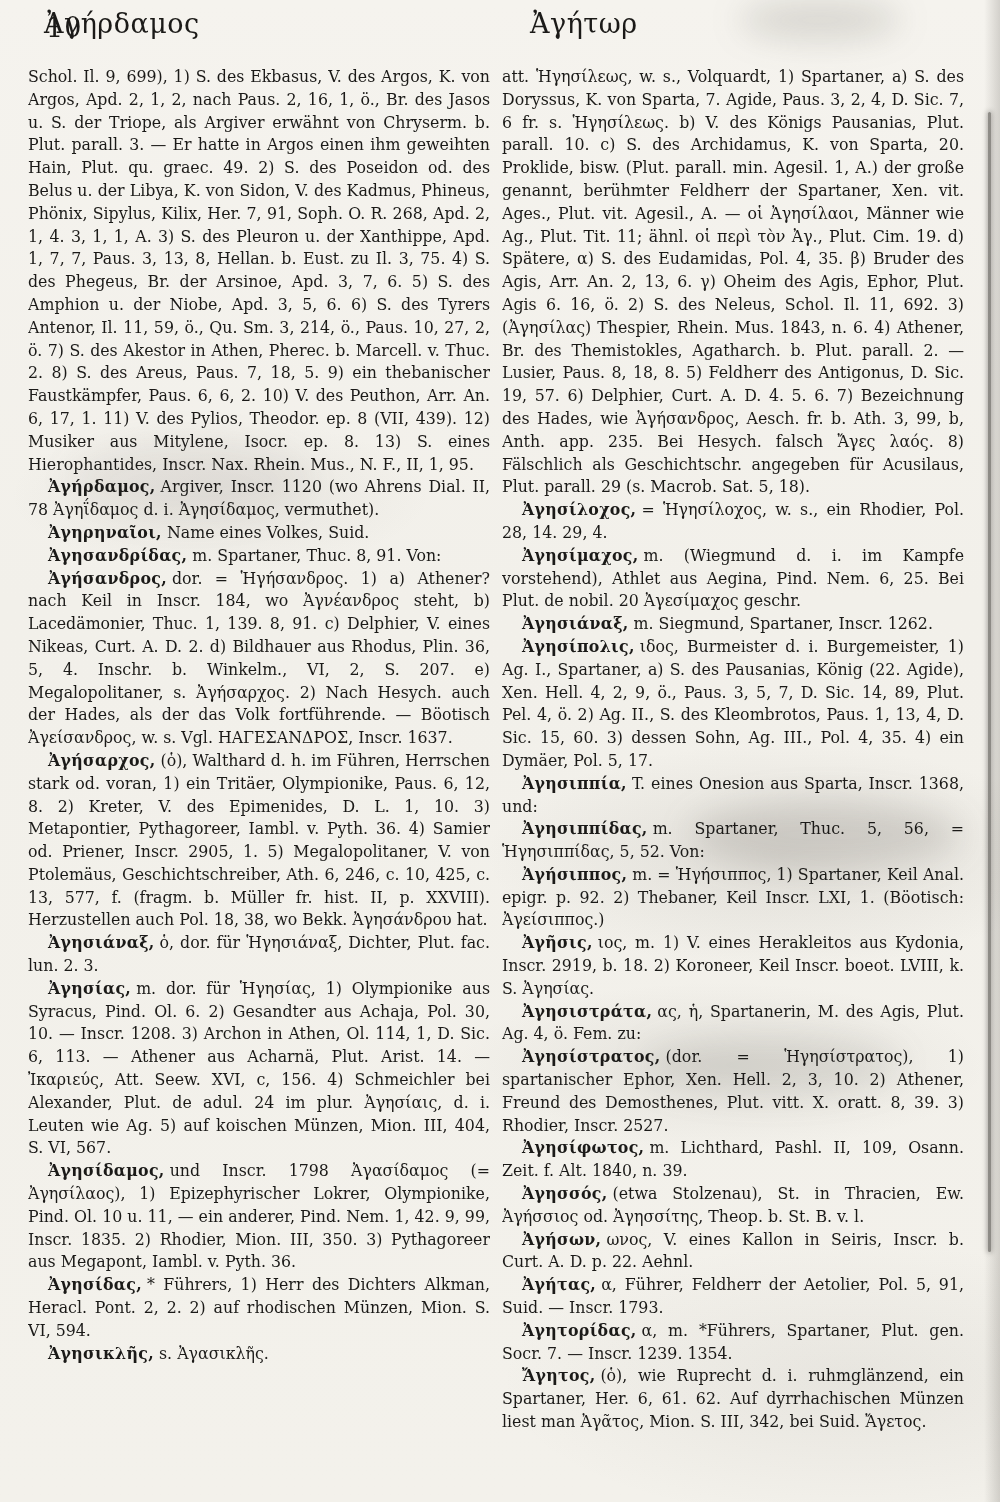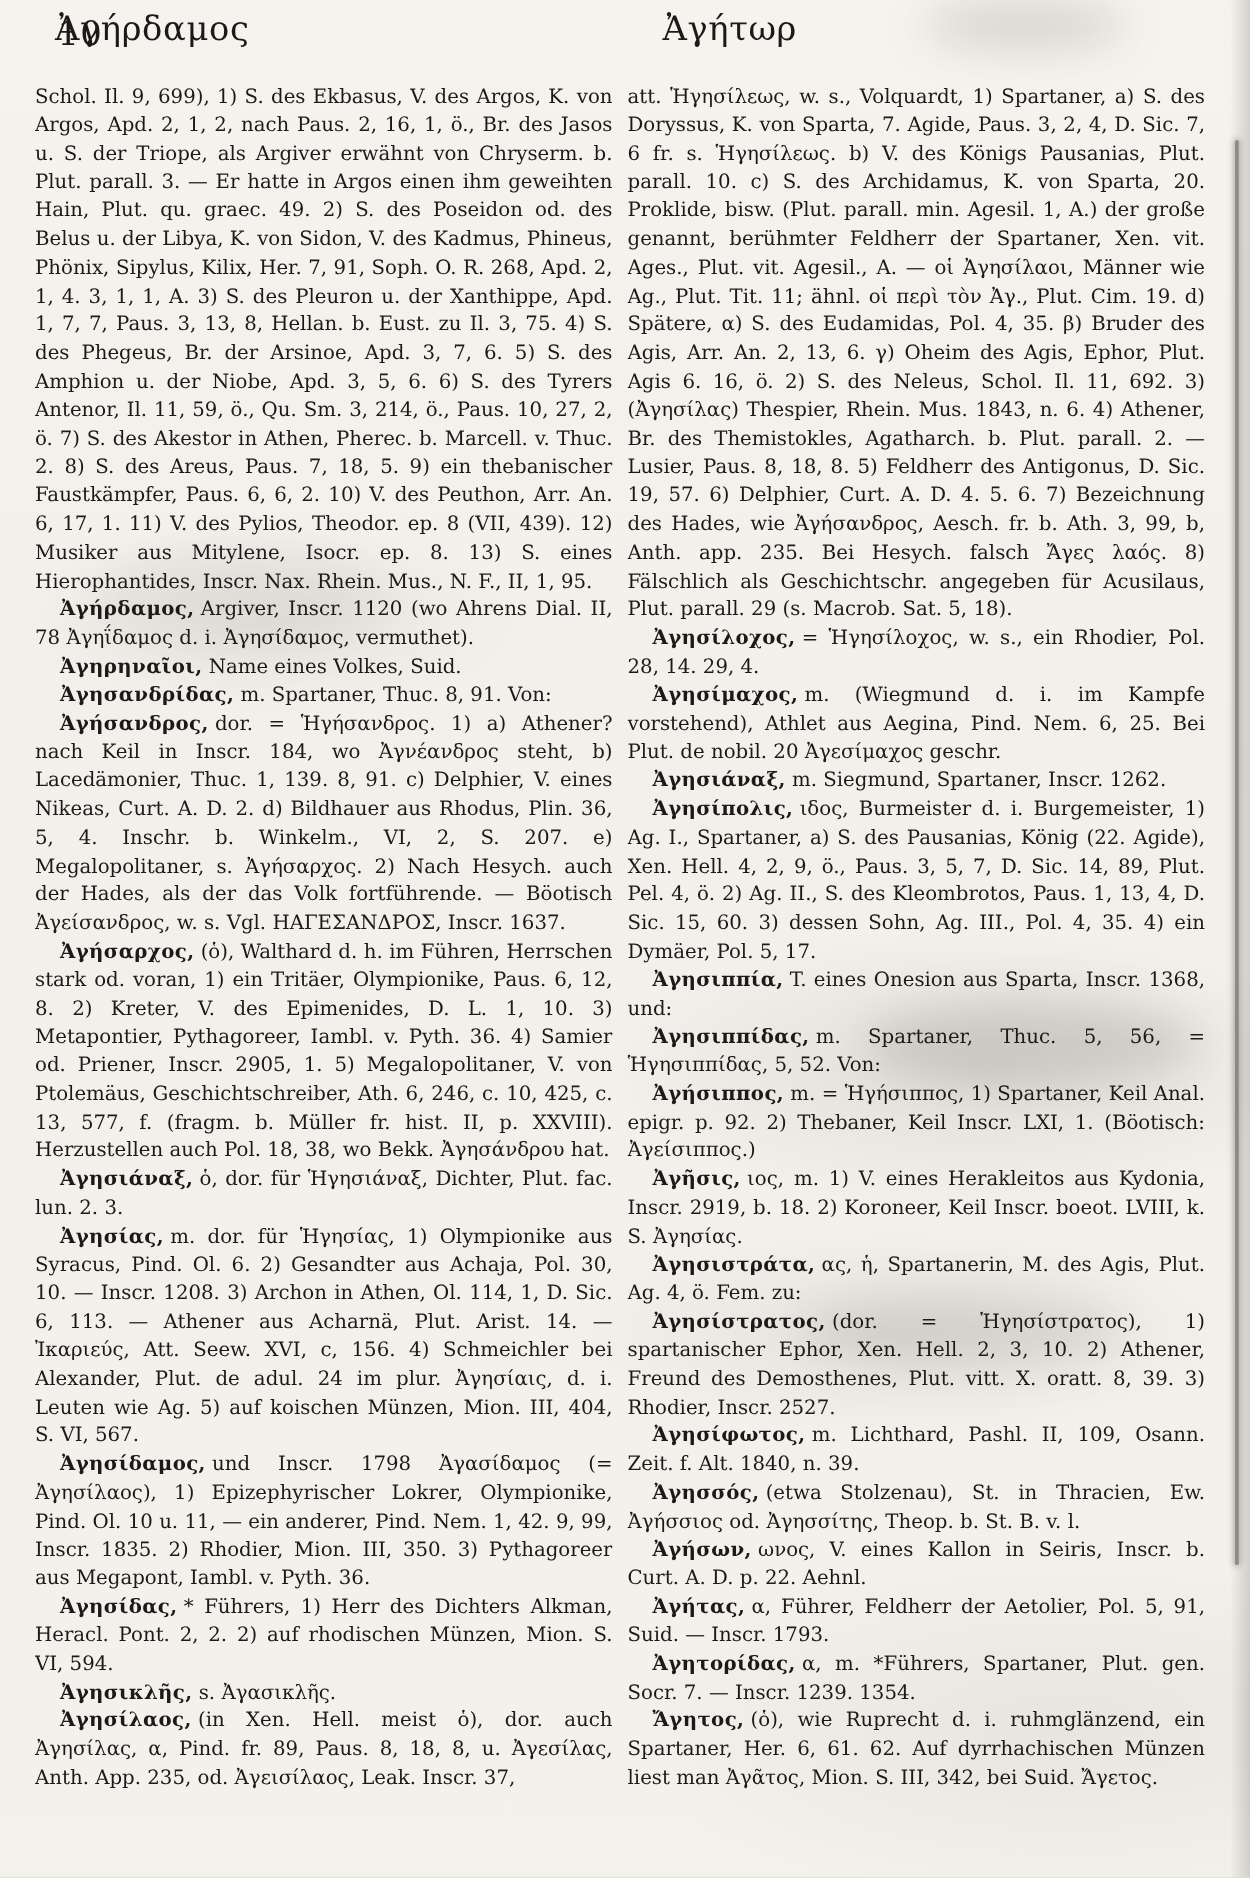--- a/index.html
+++ b/index.html
@@ -80,21 +80,20 @@
         <p class="entry"><b class="hw">Ἀγήρδαμος,</b><span>Argiver, Inscr. 1120 (wo Ahrens Dial. II, 78 Ἀγηΐδαμος d. i. Ἀγησίδαμος, vermuthet).</span></p>
         <p class="entry"><b class="hw">Ἀγηρηναῖοι,</b><span>Name eines Volkes, Suid.</span></p>
         <p class="entry"><b class="hw">Ἀγησανδρίδας,</b><span>m. Spartaner, Thuc. 8, 91. Von:</span></p>
         <p class="entry"><b class="hw">Ἀγήσανδρος,</b><span>dor. = Ἡγήσανδρος. 1) a) Athener? nach Keil in Inscr. 184, wo Ἀγνέανδρος steht, b) Lacedämonier, Thuc. 1, 139. 8, 91. c) Delphier, V. eines Nikeas, Curt. A. D. 2. d) Bildhauer aus Rhodus, Plin. 36, 5, 4. Inschr. b. Winkelm., VI, 2, S. 207. e) Megalopolitaner, s. Ἀγήσαρχος. 2) Nach Hesych. auch der Hades, als der das Volk fortführende. — Böotisch Ἀγείσανδρος, w. s. Vgl. ΗΑΓΕΣΑΝΔΡΟΣ, Inscr. 1637.</span></p>
         <p class="entry"><b class="hw">Ἀγήσαρχος,</b><span>(ὁ), Walthard d. h. im Führen, Herrschen stark od. voran, 1) ein Tritäer, Olympionike, Paus. 6, 12, 8. 2) Kreter, V. des Epimenides, D. L. 1, 10. 3) Metapontier, Pythagoreer, Iambl. v. Pyth. 36. 4) Samier od. Priener, Inscr. 2905, 1. 5) Megalopolitaner, V. von Ptolemäus, Geschichtschreiber, Ath. 6, 246, c. 10, 425, c. 13, 577, f. (fragm. b. Müller fr. hist. II, p. XXVIII). Herzustellen auch Pol. 18, 38, wo Bekk. Ἀγησάνδρου hat.</span></p>
         <p class="entry"><b class="hw">Ἀγησιάναξ,</b><span>ὁ, dor. für Ἡγησιάναξ, Dichter, Plut. fac. lun. 2. 3.</span></p>
         <p class="entry"><b class="hw">Ἀγησίας,</b><span>m. dor. für Ἡγησίας, 1) Olympionike aus Syracus, Pind. Ol. 6. 2) Gesandter aus Achaja, Pol. 30, 10. — Inscr. 1208. 3) Archon in Athen, Ol. 114, 1, D. Sic. 6, 113. — Athener aus Acharnä, Plut. Arist. 14. — Ἰκαριεύς, Att. Seew. XVI, c, 156. 4) Schmeichler bei Alexander, Plut. de adul. 24 im plur. Ἀγησίαις, d. i. Leuten wie Ag. 5) auf koischen Münzen, Mion. III, 404, S. VI, 567.</span></p>
         <p class="entry"><b class="hw">Ἀγησίδαμος,</b><span>und Inscr. 1798 Ἀγασίδαμος (= Ἀγησίλαος), 1) Epizephyrischer Lokrer, Olympionike, Pind. Ol. 10 u. 11, — ein anderer, Pind. Nem. 1, 42. 9, 99, Inscr. 1835. 2) Rhodier, Mion. III, 350. 3) Pythagoreer aus Megapont, Iambl. v. Pyth. 36.</span></p>
         <p class="entry"><b class="hw">Ἀγησίδας,</b><span>* Führers, 1) Herr des Dichters Alkman, Heracl. Pont. 2, 2. 2) auf rhodischen Münzen, Mion. S. VI, 594.</span></p>
         <p class="entry"><b class="hw">Ἀγησικλῆς,</b><span>s. Ἀγασικλῆς.</span></p>
-        <p class="entry"><b class="hw">Ἀγησίλαος,</b><span>(in Xen. Hell. meist ὁ), dor. auch Ἀγησίλας, α, Pind. fr. 89, Paus. 8, 18, 8, u. Ἀγεσίλας, Anth. App. 235, od. Ἀγεισίλαος, Leak. Inscr. 37,</span></p>
       </div>
     <div class="col">
         <p class="entry cont"><span>att. Ἡγησίλεως, w. s., Volquardt, 1) Spartaner, a) S. des Doryssus, K. von Sparta, 7. Agide, Paus. 3, 2, 4, D. Sic. 7, 6 fr. s. Ἡγησίλεως. b) V. des Königs Pausanias, Plut. parall. 10. c) S. des Archidamus, K. von Sparta, 20. Proklide, bisw. (Plut. parall. min. Agesil. 1, A.) der große genannt, berühmter Feldherr der Spartaner, Xen. vit. Ages., Plut. vit. Agesil., A. — οἱ Ἀγησίλαοι, Männer wie Ag., Plut. Tit. 11; ähnl. οἱ περὶ τὸν Ἀγ., Plut. Cim. 19. d) Spätere, α) S. des Eudamidas, Pol. 4, 35. β) Bruder des Agis, Arr. An. 2, 13, 6. γ) Oheim des Agis, Ephor, Plut. Agis 6. 16, ö. 2) S. des Neleus, Schol. Il. 11, 692. 3) (Ἀγησίλας) Thespier, Rhein. Mus. 1843, n. 6. 4) Athener, Br. des Themistokles, Agatharch. b. Plut. parall. 2. — Lusier, Paus. 8, 18, 8. 5) Feldherr des Antigonus, D. Sic. 19, 57. 6) Delphier, Curt. A. D. 4. 5. 6. 7) Bezeichnung des Hades, wie Ἀγήσανδρος, Aesch. fr. b. Ath. 3, 99, b, Anth. app. 235. Bei Hesych. falsch Ἄγες λαός. 8) Fälschlich als Geschichtschr. angegeben für Acusilaus, Plut. parall. 29 (s. Macrob. Sat. 5, 18).</span></p>
         <p class="entry"><b class="hw">Ἀγησίλοχος,</b><span>= Ἡγησίλοχος, w. s., ein Rhodier, Pol. 28, 14. 29, 4.</span></p>
         <p class="entry"><b class="hw">Ἀγησίμαχος,</b><span>m. (Wiegmund d. i. im Kampfe vorstehend), Athlet aus Aegina, Pind. Nem. 6, 25. Bei Plut. de nobil. 20 Ἀγεσίμαχος geschr.</span></p>
         <p class="entry"><b class="hw">Ἀγησιάναξ,</b><span>m. Siegmund, Spartaner, Inscr. 1262.</span></p>
         <p class="entry"><b class="hw">Ἀγησίπολις,</b><span>ιδος, Burmeister d. i. Burgemeister, 1) Ag. I., Spartaner, a) S. des Pausanias, König (22. Agide), Xen. Hell. 4, 2, 9, ö., Paus. 3, 5, 7, D. Sic. 14, 89, Plut. Pel. 4, ö. 2) Ag. II., S. des Kleombrotos, Paus. 1, 13, 4, D. Sic. 15, 60. 3) dessen Sohn, Ag. III., Pol. 4, 35. 4) ein Dymäer, Pol. 5, 17.</span></p>
         <p class="entry"><b class="hw">Ἀγησιππία,</b><span>T. eines Onesion aus Sparta, Inscr. 1368, und:</span></p>
         <p class="entry"><b class="hw">Ἀγησιππίδας,</b><span>m. Spartaner, Thuc. 5, 56, = Ἡγησιππίδας, 5, 52. Von:</span></p>
         <p class="entry"><b class="hw">Ἀγήσιππος,</b><span>m. = Ἡγήσιππος, 1) Spartaner, Keil Anal. epigr. p. 92. 2) Thebaner, Keil Inscr. LXI, 1. (Böotisch: Ἀγείσιππος.)</span></p>

